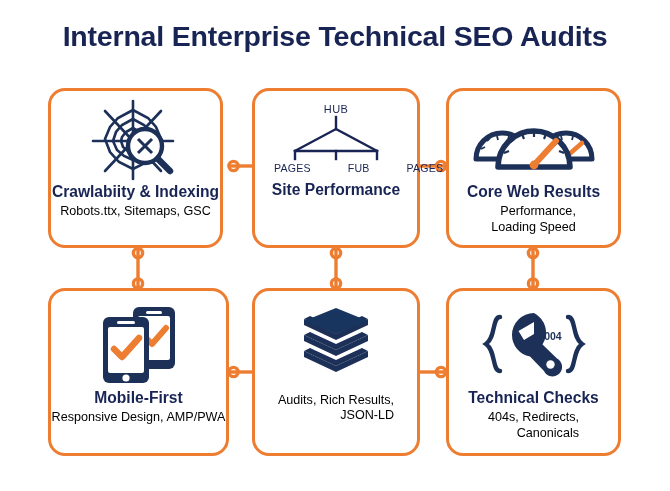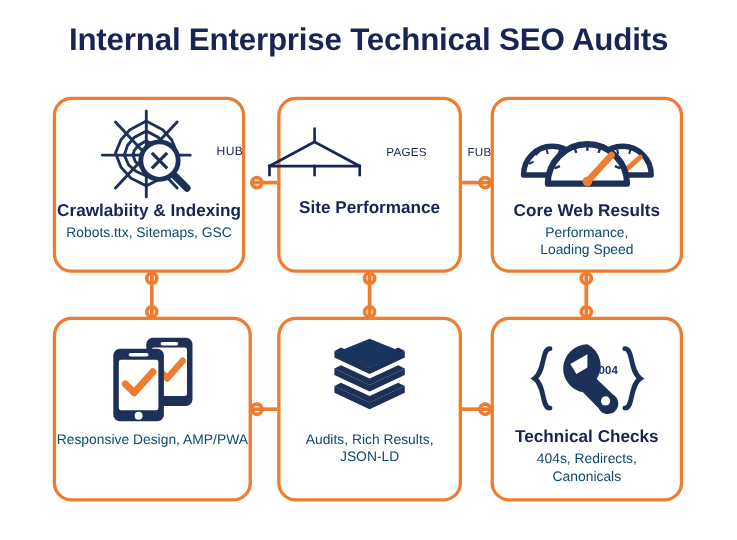--- a/index.html
+++ b/index.html
@@ -62,22 +62,22 @@
   .card-title {
     font-size: 15.6px;
     font-weight: bold;
     color: #182454;
     text-align: center;
     line-height: 1.1;
     white-space: nowrap;
   }
   .card-sub {
     font-size: 12.6px;
-    color: #0c4a6e;
-    text-align: center;
+    color: #000000;
+    text-align: right;
     line-height: 1.22;
     margin-top: 4px;
     white-space: pre-line;
   }
 
   
   #card-crawlability { left: 48px;  top: 88px;  width: 175px; height: 160px; }
   #card-architecture { left: 252px; top: 88px;  width: 168px; height: 160px; }
   #card-vitals       { left: 446px; top: 88px;  width: 175px; height: 160px; }
   #card-mobile       { left: 48px;  top: 288px; width: 181px; height: 168px; }
@@ -103,21 +103,21 @@
     gap: 37px;
   }
   .arch-hub {
     font-size: 11px;
     color: #182454;
     letter-spacing: 0.4px;
     text-align: center;
   }
   .arch-wrap {
     display: flex;
-    flex-direction: row;
+    flex-direction: column;
     align-items: center;
   }
 </style>
 </head>
 <body>
 
 <div id="infographic">
 
   <div class="page-title">Internal Enterprise Technical SEO Audits</div>
 
@@ -270,20 +270,21 @@
 
         <g>
           <rect x="10" y="14" width="46" height="66" rx="6" fill="#1C3058"></rect>
           <rect x="15" y="24" width="36" height="46" rx="2" fill="#ffffff"></rect>
           <rect x="24" y="18" width="18" height="3" rx="1.5" fill="#ffffff"></rect>
           <circle cx="33" cy="75" r="3.6" fill="#ffffff"></circle>
           <path d="M21 46 L29 54 L46 35" fill="none" stroke="#ED7D31" stroke-width="6.4" stroke-linecap="round" stroke-linejoin="round"></path>
         </g>
       </svg>
     </div>
+    <div class="card-title">Mobile-First</div>
     <div class="card-sub">Responsive Design, AMP/PWA</div>
   </div>
 
   <div class="card" id="card-structured">
     <div class="card-icon">
       <svg width="76" height="76" viewBox="0 0 76 76">
 
         <path d="M38 60 L6 45 L12 42 L38 54 L64 42 L70 45 Z" fill="#1C3058"></path>
         <path d="M38 66 L6 51 L6 45 L38 60 L70 45 L70 51 Z" fill="#1C3058"></path>
 

